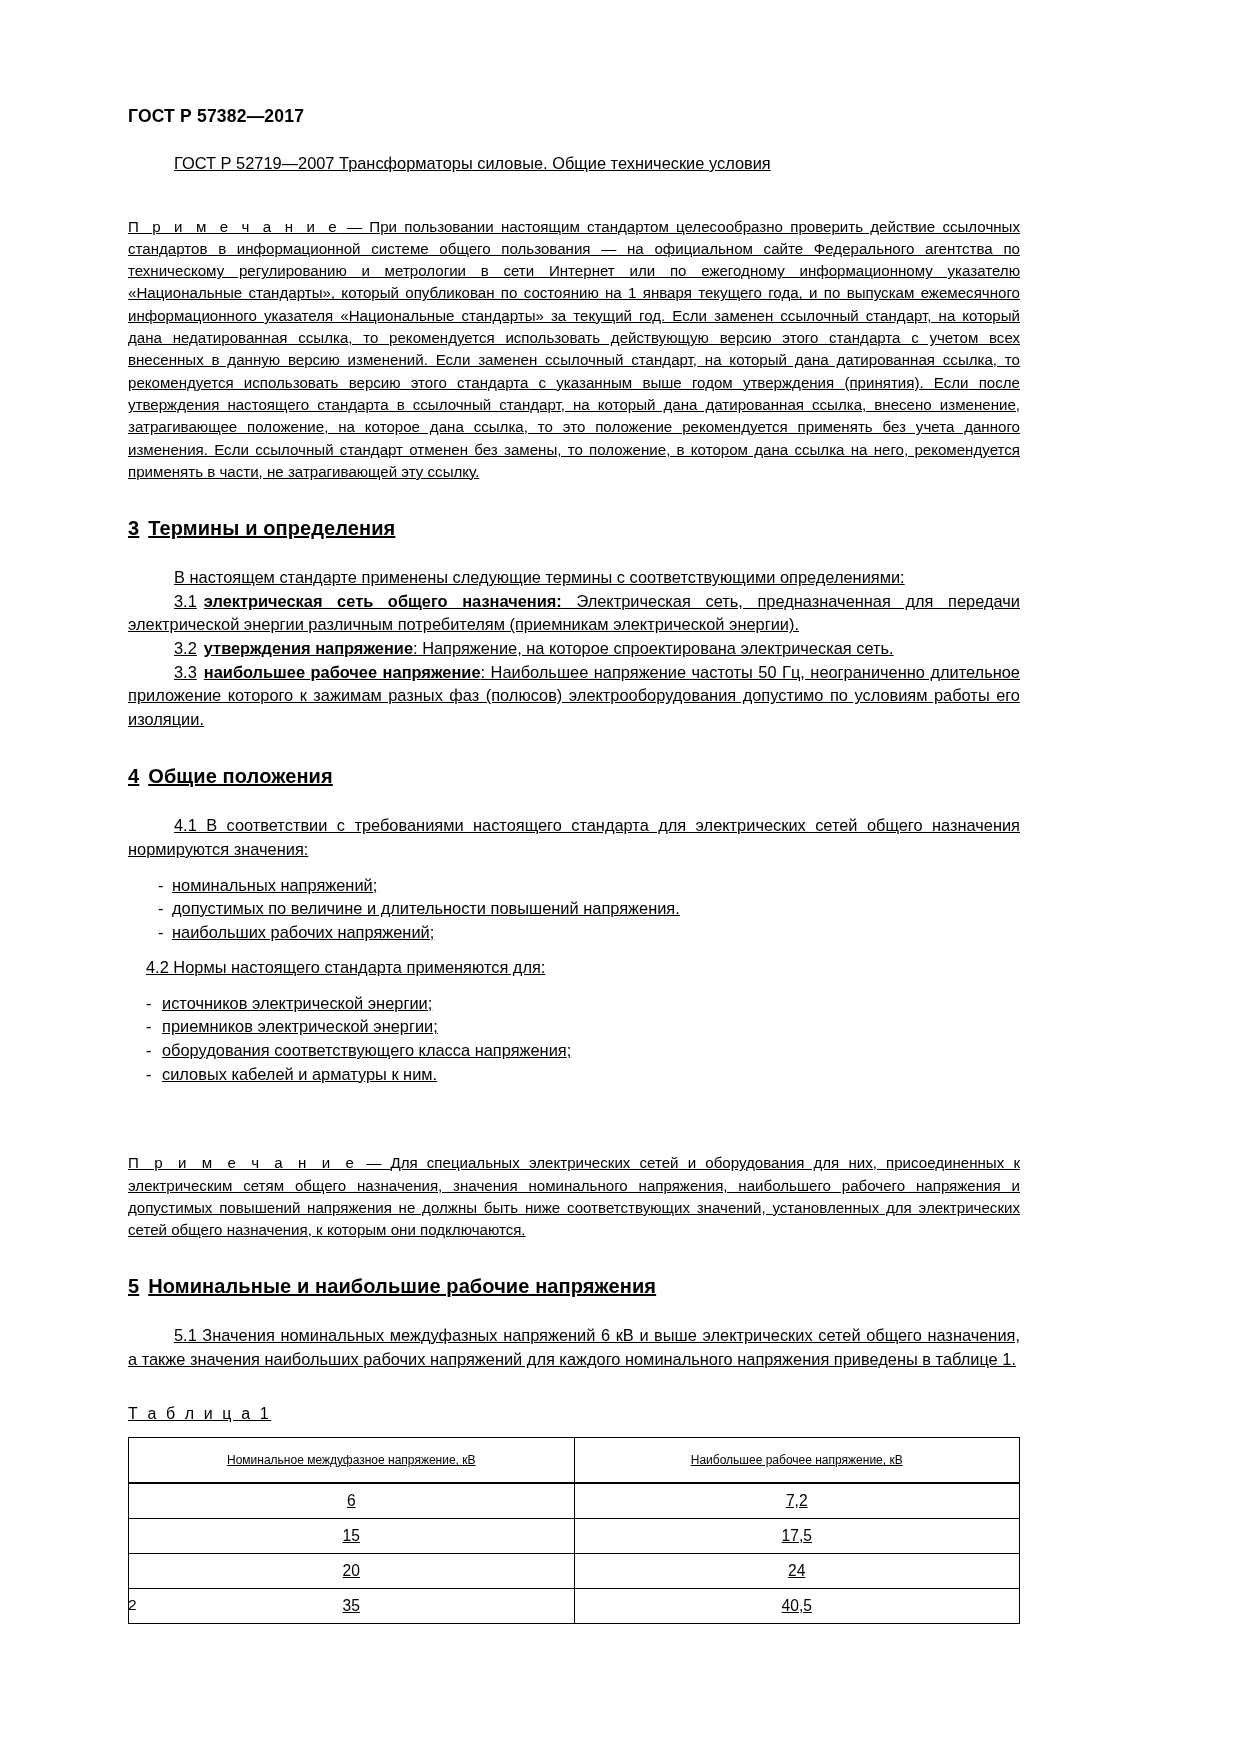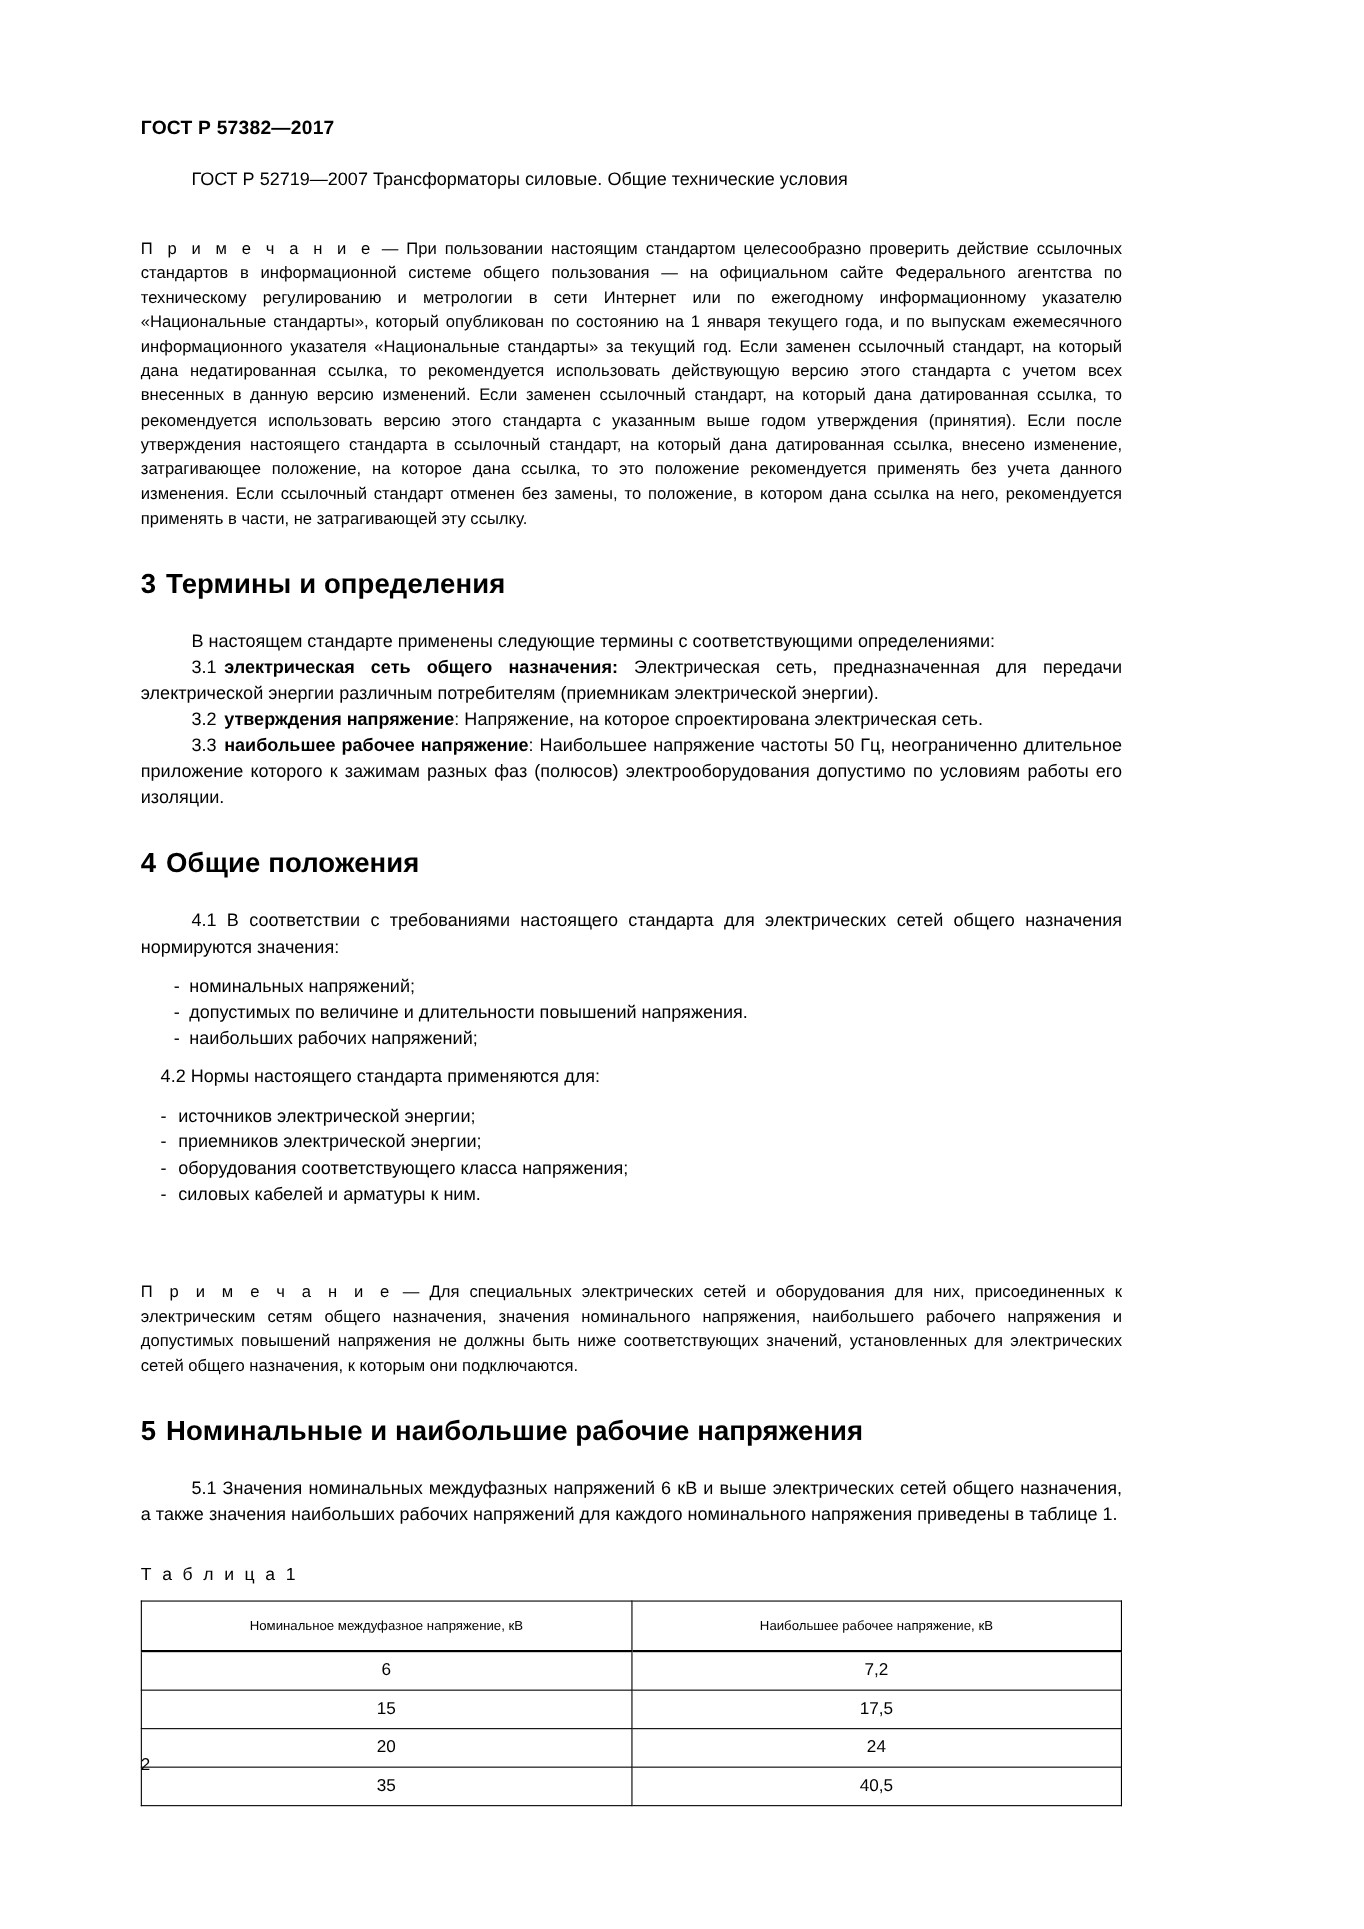--- a/index.html
+++ b/index.html
@@ -31,20 +31,21 @@
     font-size: 17.5px;
     font-weight: bold;
     letter-spacing: 0.2px;
   }
   
   .content {
     position: absolute;
     left: 128px;
     top: 152px;
     width: 892px;
+    text-decoration: underline;
   }
   p {
     margin: 0;
     font-size: 16.4px;
     line-height: 23.6px;
     text-align: justify;
     text-justify: inter-word;
   }
   .indent {
     text-indent: 46px;
@@ -56,21 +57,21 @@
   .note {
     font-size: 15.1px;
     line-height: 22.3px;
     text-align: justify;
     margin-top: 40px;
   }
   .note .note-label {
     letter-spacing: 3.1px;
   }
   .sec-head {
-    font-size: 25px;
+    font-size: 20px;
     font-weight: bold;
     margin: 0;
     letter-spacing: 0.1px;
   }
   .sec-head .num {
     margin-right: 9px;
   }
   .term-name {
     font-weight: bold;
   }

